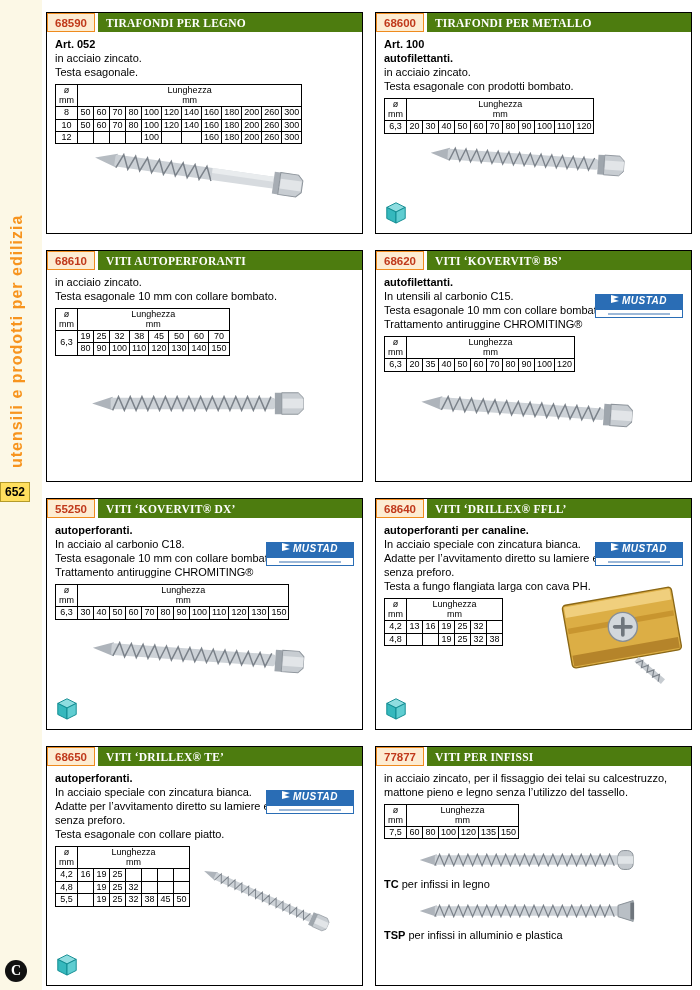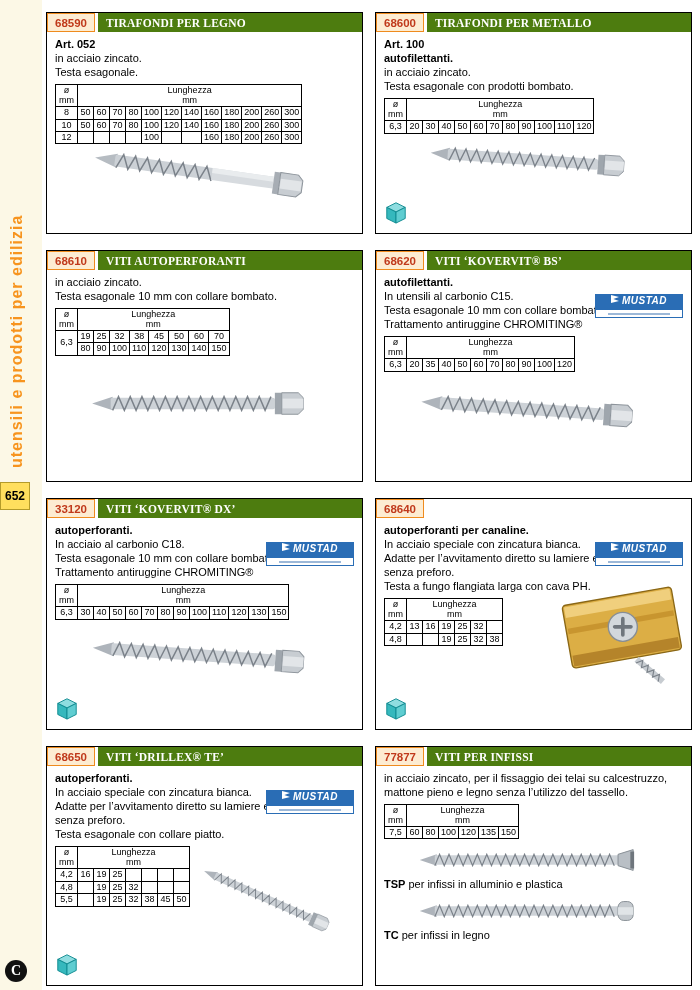--- a/index.html
+++ b/index.html
@@ -3,21 +3,21 @@
 <meta charset="utf-8">
 <style>
   *{box-sizing:border-box;margin:0;padding:0;}
   html,body{width:700px;height:990px;}
   body{background:#fff;font-family:"Liberation Sans",sans-serif;position:relative;overflow:hidden;color:#000;}
 
   
   .sidebar{position:absolute;left:0;top:0;width:42px;height:990px;background:#fcf8e6;}
   .vtext{position:absolute;top:468px;left:8px;transform-origin:0 0;transform:rotate(-90deg);
          white-space:nowrap;font-size:16px;font-weight:bold;color:#f7941e;letter-spacing:1px;}
-  .pagenum{position:absolute;left:0;top:482px;width:30px;height:28px;background:#ffdf5e;
+  .pagenum{position:absolute;left:0;top:482px;width:30px;height:20px;background:#ffdf5e;
            border:1px solid #b49b2a;display:flex;align-items:center;justify-content:center;
            font-weight:bold;font-size:12px;}
   .clogo{position:absolute;left:5px;bottom:8px;width:22px;height:22px;border-radius:50%;
          background:#111;color:#fff;display:flex;align-items:center;justify-content:center;
          font-weight:bold;font-size:14px;font-family:"Liberation Serif",serif;}
 
   
   .content{position:absolute;left:46px;top:12px;right:8px;display:grid;
            grid-template-columns:1fr 1fr;grid-template-rows:222px 232px 232px 240px;gap:16px 12px;}
   .panel{border:1px solid #000;background:#fff;position:relative;overflow:hidden;}
@@ -299,21 +299,21 @@
           <rect x="192" y="11" width="7" height="22" fill="#9fa6ad"></rect>
           <polygon points="199,11 216,11 221,16 221,28 216,33 199,33" fill="#c8cdd2" stroke="#8d949b" stroke-width="1"></polygon>
           <rect x="200" y="17" width="21" height="10" fill="#e2e5e8"></rect>
         </svg>
       </div>
     </div>
   </section>
 
   <section class="panel">
     <header class="hdr">
-      <span class="code">33120</span>
+      <span class="code">55250</span>
       <span class="title">VITI ‘KOVERVIT® DX’</span>
     </header>
     <div class="body">
       <div class="mustad">
         <div class="mbar">
             <span class="mflag"></span>
             <span>MUSTAD</span>
           </div>
         <div class="mtag"></div>
       </div>
@@ -362,20 +362,21 @@
           <polygon points="3,9 13,14 13,26 3,21" fill="#35b8bd" stroke="#0e8a8f"></polygon>
           <polygon points="23,9 13,14 13,26 23,21" fill="#5fcdd1" stroke="#0e8a8f"></polygon>
         </svg>
       </div>
     </div>
   </section>
 
   <section class="panel">
     <header class="hdr">
       <span class="code">68640</span>
+      <span class="title">VITI ‘DRILLEX® FFLL’</span>
     </header>
     <div class="body">
       <div class="mustad">
         <div class="mbar">
             <span class="mflag"></span>
             <span>MUSTAD</span>
           </div>
         <div class="mtag"></div>
       </div>
       <p class="line bold">autoperforanti per canaline.</p>
@@ -543,34 +544,34 @@
               </tr>
             </tbody>
           </table>
         </div>
       <div class="vrow">
         <div class="vscrew">
           <svg width="258" height="34" viewBox="0 0 250 36">
             <polygon points="4,18 22,12 22,24" fill="#aeb4bb"></polygon>
             <rect x="20" y="13" width="194" height="10" fill="#cdd2d7"></rect>
             <polyline points="20,24 25,12 30,24 35,12 40,24 45,12 50,24 55,12 60,24 65,12 70,24 75,12 80,24 85,12 90,24 95,12 100,24 105,12 110,24 115,12 120,24 125,12 130,24 135,12 140,24 145,12 150,24 155,12 160,24 165,12 170,24 175,12 180,24 185,12 190,24 195,12 200,24 205,12 210,24" fill="none" stroke="#7b828a" stroke-width="1.3"></polyline>
-            <polygon points="214,12 230,7 230,29 214,24" fill="#b9bfc5" stroke="#858c93" stroke-width="1"></polygon>
-            <rect x="227" y="9" width="4" height="18" fill="#6f767d"></rect>
+            <rect x="214" y="8" width="16" height="20" rx="6" fill="#c4c9ce" stroke="#858c93" stroke-width="1"></rect>
+            <rect x="214" y="14" width="16" height="8" fill="#e0e4e7"></rect>
           </svg>
         </div>
-        <p class="line"><span class="bold">TSP</span> <span>per infissi in alluminio e plastica</span></p>
+        <p class="line"><span class="bold">TC</span> <span>per infissi in legno</span></p>
       </div>
       <div class="vrow">
         <div class="vscrew">
           <svg width="258" height="34" viewBox="0 0 250 36">
             <polygon points="4,18 22,12 22,24" fill="#aeb4bb"></polygon>
             <rect x="20" y="13" width="194" height="10" fill="#cdd2d7"></rect>
             <polyline points="20,24 25,12 30,24 35,12 40,24 45,12 50,24 55,12 60,24 65,12 70,24 75,12 80,24 85,12 90,24 95,12 100,24 105,12 110,24 115,12 120,24 125,12 130,24 135,12 140,24 145,12 150,24 155,12 160,24 165,12 170,24 175,12 180,24 185,12 190,24 195,12 200,24 205,12 210,24" fill="none" stroke="#7b828a" stroke-width="1.3"></polyline>
-            <rect x="214" y="8" width="16" height="20" rx="6" fill="#c4c9ce" stroke="#858c93" stroke-width="1"></rect>
-            <rect x="214" y="14" width="16" height="8" fill="#e0e4e7"></rect>
+            <polygon points="214,12 230,7 230,29 214,24" fill="#b9bfc5" stroke="#858c93" stroke-width="1"></polygon>
+            <rect x="227" y="9" width="4" height="18" fill="#6f767d"></rect>
           </svg>
         </div>
-        <p class="line"><span class="bold">TC</span> <span>per infissi in legno</span></p>
+        <p class="line"><span class="bold">TSP</span> <span>per infissi in alluminio e plastica</span></p>
       </div>
     </div>
   </section>
 
 </div>
 
 </body></html>

